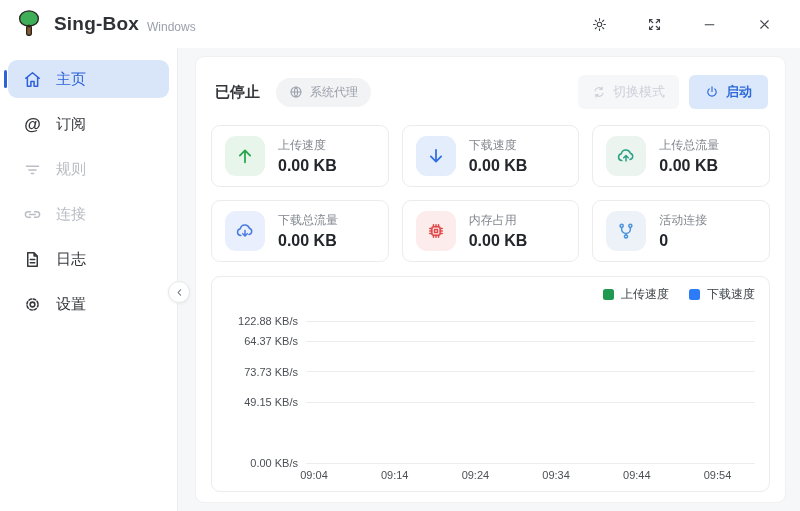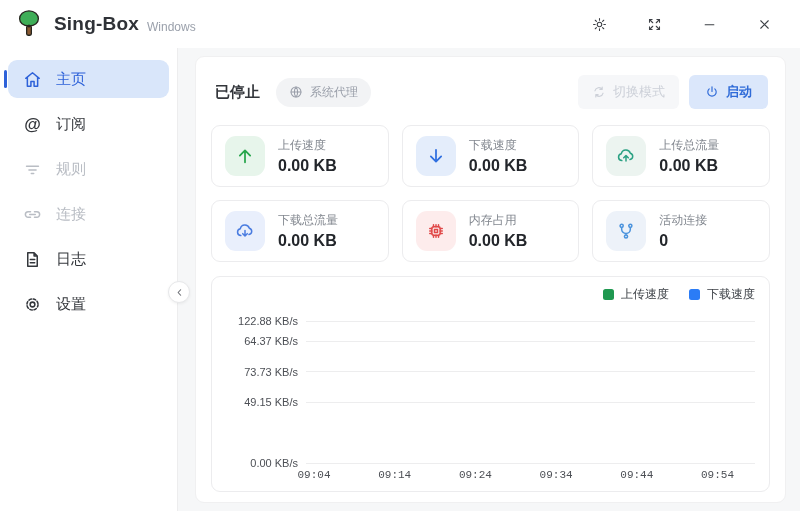--- a/index.html
+++ b/index.html
@@ -58,21 +58,21 @@
 
   
   .chart-card { border:1px solid #ececee; border-radius:9px; padding:9px 14px 6px; height:216px; }
   .legend { display:flex; justify-content:flex-end; gap:20px; font-size:12px; color:#3c4046; margin-bottom:4px; }
   .legend-item { display:flex; align-items:center; gap:7px; }
   .swatch { width:11px; height:11px; border-radius:2.5px; }
   .plot { position:relative; height:152px; margin-top:8px; }
   .gridrow { position:absolute; left:0; right:0; display:flex; align-items:center; transform:translateY(-50%); }
   .ylab { width:80px; text-align:right; padding-right:8px; font-size:11px; color:#4c4f55; white-space:nowrap; }
   .gline { flex:1; border-top:1px solid #ededee; }
-  .xaxis { position:relative; height:18px; margin-left:88px; margin-top:6px;font-family:Liberation Mono, monospace; }
+  .xaxis { position:relative; height:18px; margin-left:88px; margin-top:6px; }
   .xlab { position:absolute; transform:translateX(-50%); font-size:11px; color:#4c4f55; white-space:nowrap; }
 </style>
 </head>
 <body>
 
 <div class="window">
 
   <div class="titlebar">
     <svg class="logo" viewBox="0 0 32 32">
       <rect x="13.5" y="18" width="5" height="10" rx="1.5" fill="#8a5a33" stroke="#26261f" stroke-width="1.4"></rect>

